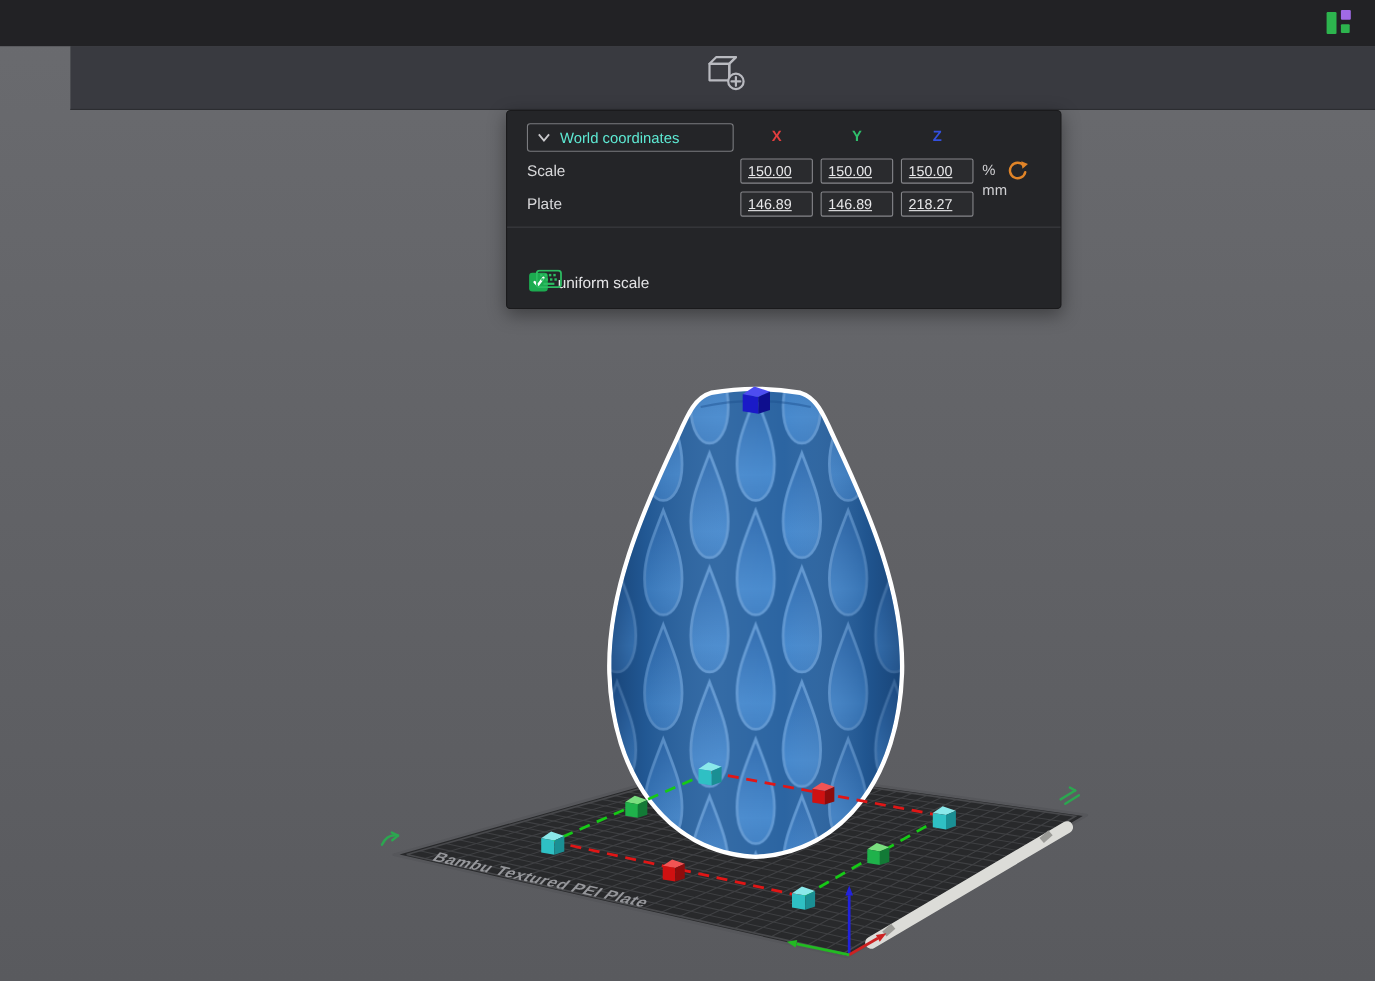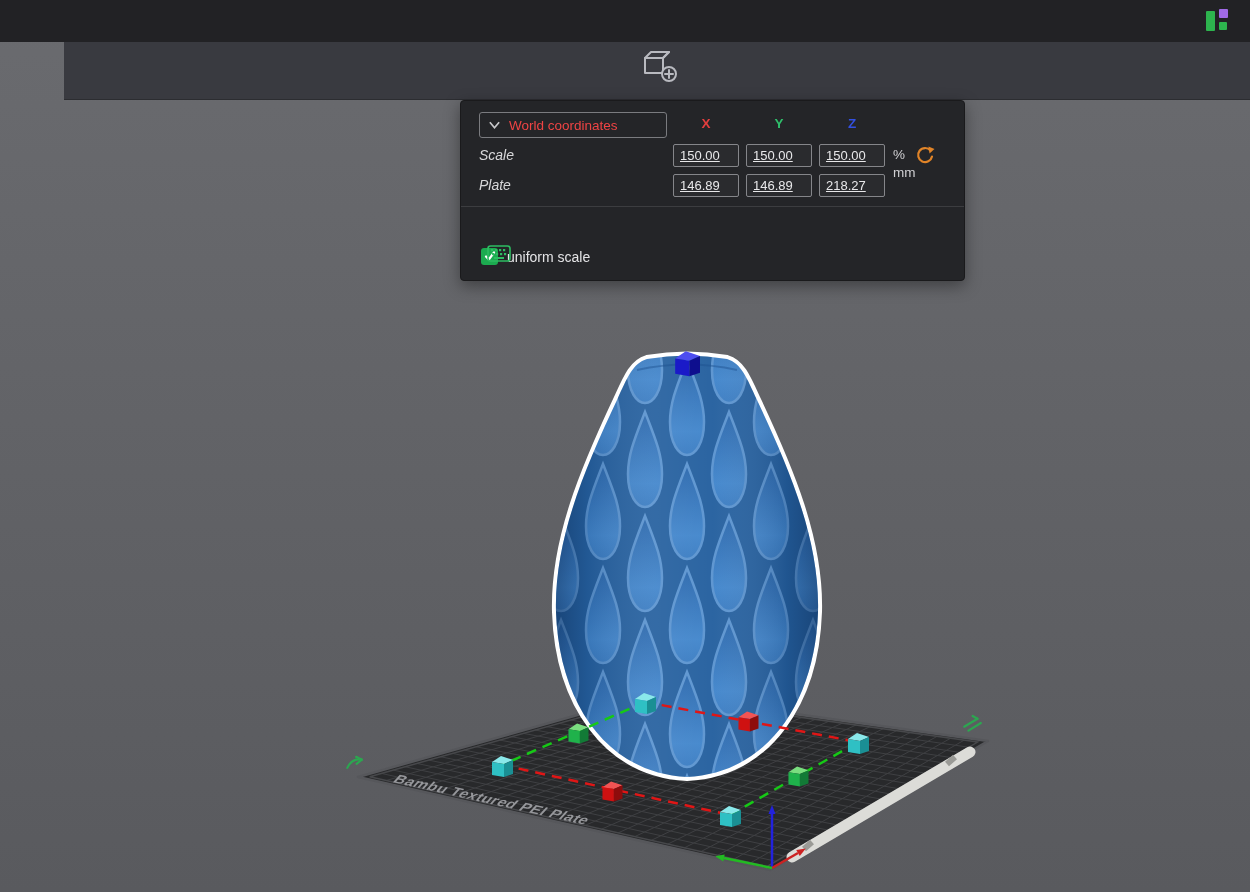--- a/index.html
+++ b/index.html
@@ -22,23 +22,23 @@
   .tbsep{width:2px;height:38px;background:#7c7d83;margin:0 9px;flex:0 0 auto;}
   .fillbg{fill:#393a40;}
   .hd{fill:#b9bac0;stroke:none;}
   .grnS{stroke:#2fbd63;} .grnF{fill:#2fbd63;stroke:none;}
   
   #panel{position:absolute;left:460px;top:100px;width:505px;height:181px;background:#242528;
          border:1px solid #1a1a1c;border-radius:4px;box-shadow:0 5px 16px rgba(0,0,0,.38);
          z-index:5;color:#d8d8da;font-size:14px;box-sizing:border-box;}
   #coordsel{position:absolute;left:18px;top:11px;width:188px;height:26px;border:1px solid #7a7b7f;
             border-radius:3px;display:flex;align-items:center;gap:8px;padding-left:8px;box-sizing:border-box;
-            color:#ef4444;font-size:13.5px;cursor:default;}
+            color:#5eead4;font-size:13.5px;cursor:default;}
   .axhdr{position:absolute;top:15px;width:66px;text-align:center;font-size:13.5px;font-weight:bold;}
-  .rowlab{position:absolute;left:18px;font-size:14px;color:#d8d8da;font-style:italic;}
+  .rowlab{position:absolute;left:18px;font-size:14px;color:#d8d8da;}
   .pin{position:absolute;width:66px;height:23px;background:#2a2b2e;border:1px solid #85868a;border-radius:2px;
        color:#e8e8ea;font-size:13px;font-family:"Liberation Sans",sans-serif;padding:0 0 0 6px;box-sizing:border-box;outline:none;text-decoration:underline;}
   .unit{position:absolute;left:432px;font-size:13.5px;color:#d0d0d3;}
   #pdivider{position:absolute;left:0;top:105px;width:100%;height:1px;background:#3c3d40;}
   #uscale{position:absolute;left:20px;top:111px;display:flex;align-items:center;gap:9px;margin-top:36px;}
   #uscale .box{width:17px;height:17px;border-radius:3px;background:#1cab50;display:flex;align-items:center;justify-content:center;}
   #kbbtn{position:absolute;left:26px;top:144px;width:24px;height:18px;}
   
   #scene{position:absolute;left:0;top:0;z-index:1;}
 </style>

